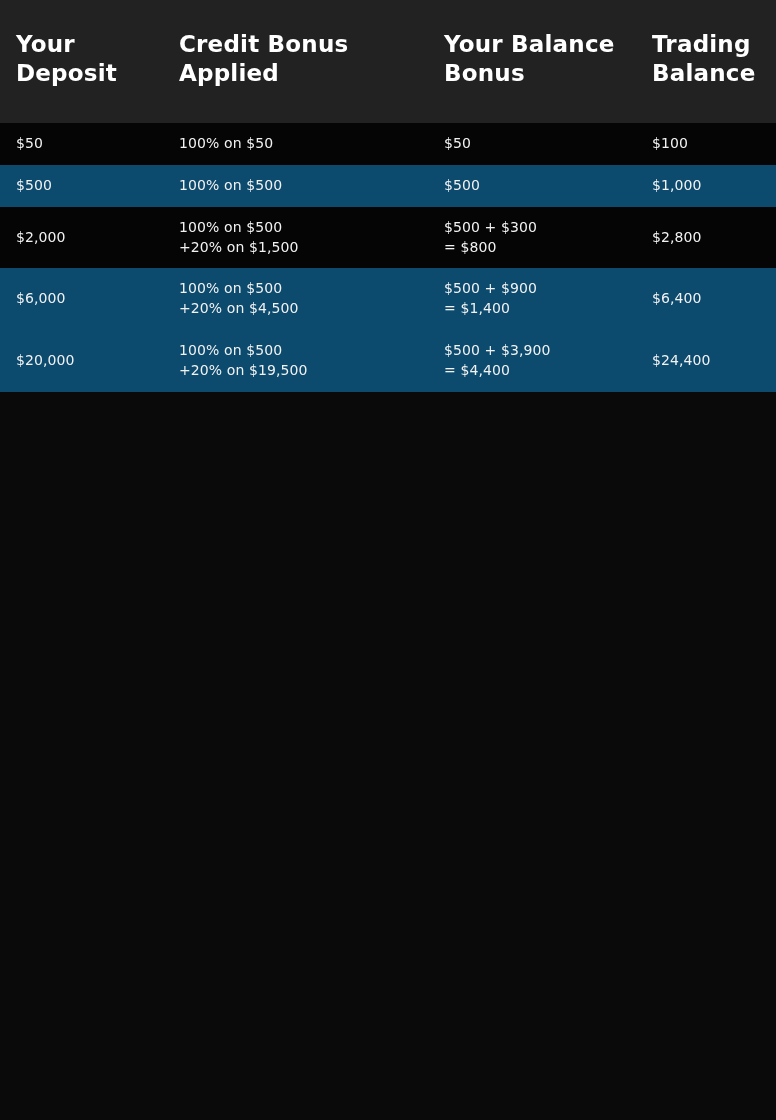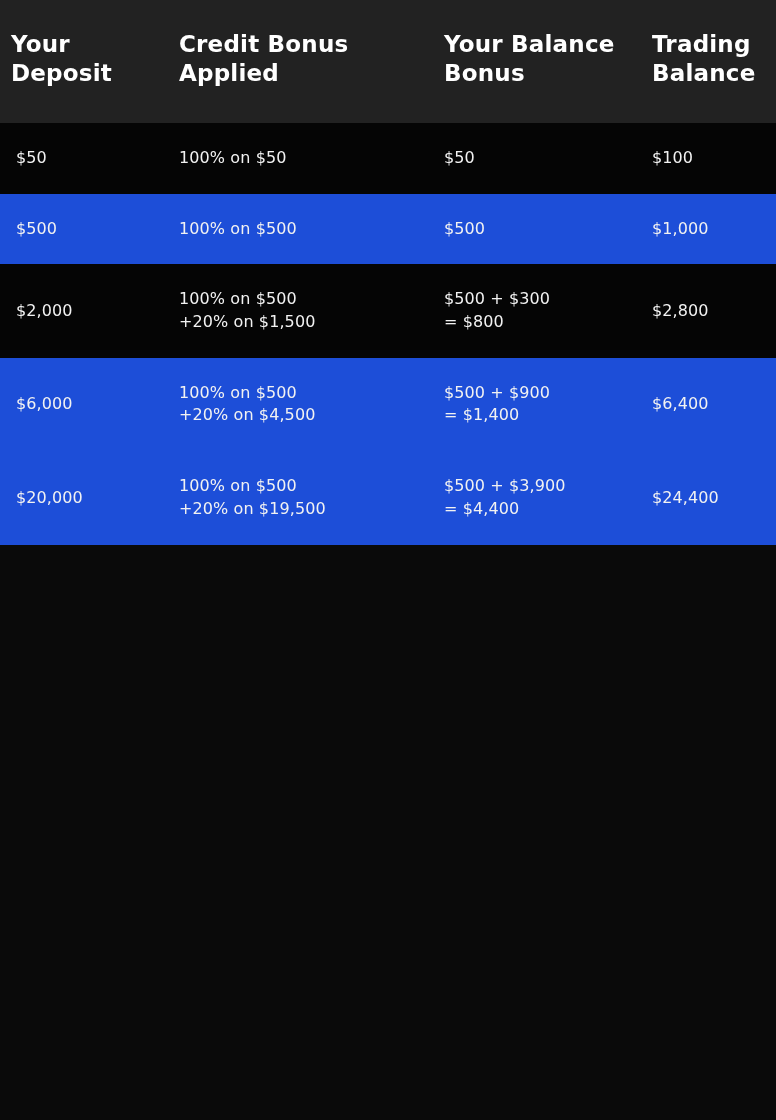--- a/index.html
+++ b/index.html
@@ -28,33 +28,33 @@
     background: #222222;
     text-align: left;
     vertical-align: top;
     font-weight: bold;
     font-size: 23px;
     line-height: 1.28;
     letter-spacing: 0.2px;
     padding: 30px 16px 34px 16px;
     color: #ffffff;
   }
-  .bonus-table thead th:first-child { padding-left: 11px; }
+  .bonus-table thead th:first-child { padding-left: 16px; }
 
   .bonus-table tbody td {
-    font-size: 16px;
+    font-size: 14px;
     line-height: 1.42;
     font-weight: 400;
     vertical-align: middle;
-    padding: 24px 16px;
+    padding: 11px 16px;
     color: #f2f2f2;
     letter-spacing: 0.1px;
   }
   .bonus-table tbody tr.even td { background: #050505; }
-  .bonus-table tbody tr.odd  td { background: #1d4ed8; }
+  .bonus-table tbody tr.odd  td { background: #0c4a6e; }
 
   .cell-lines span { display: block; white-space: nowrap; }
   td .nowrap { white-space: nowrap; }
   .hdr-line { display: block; }
 </style>
 </head>
 <body>
 
 <table class="bonus-table">
   <colgroup>

